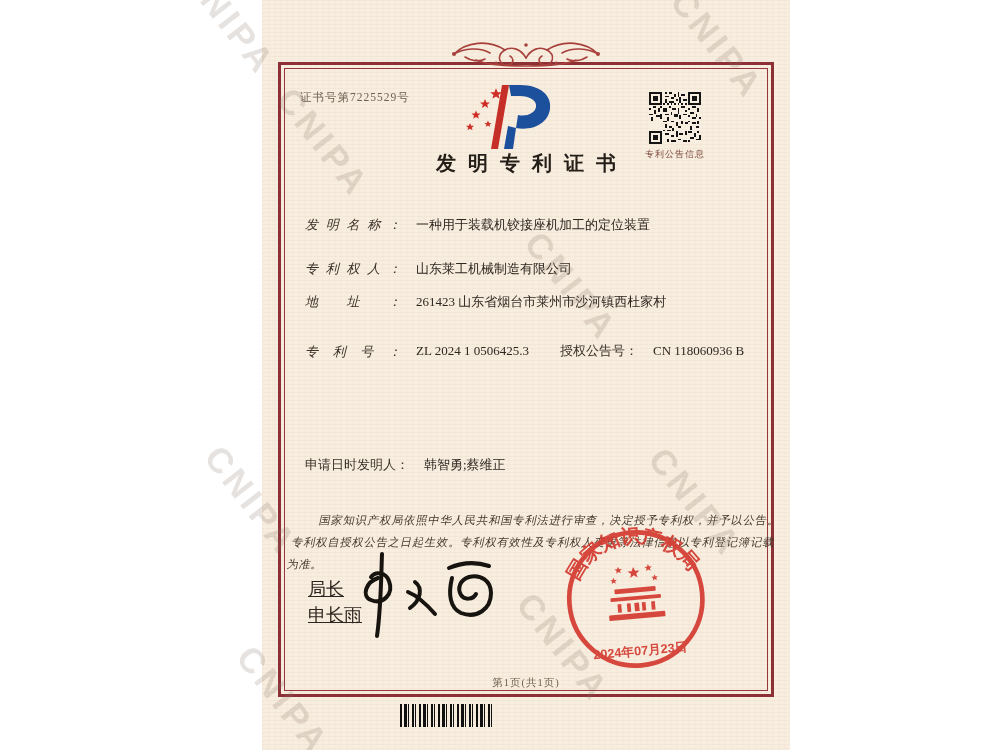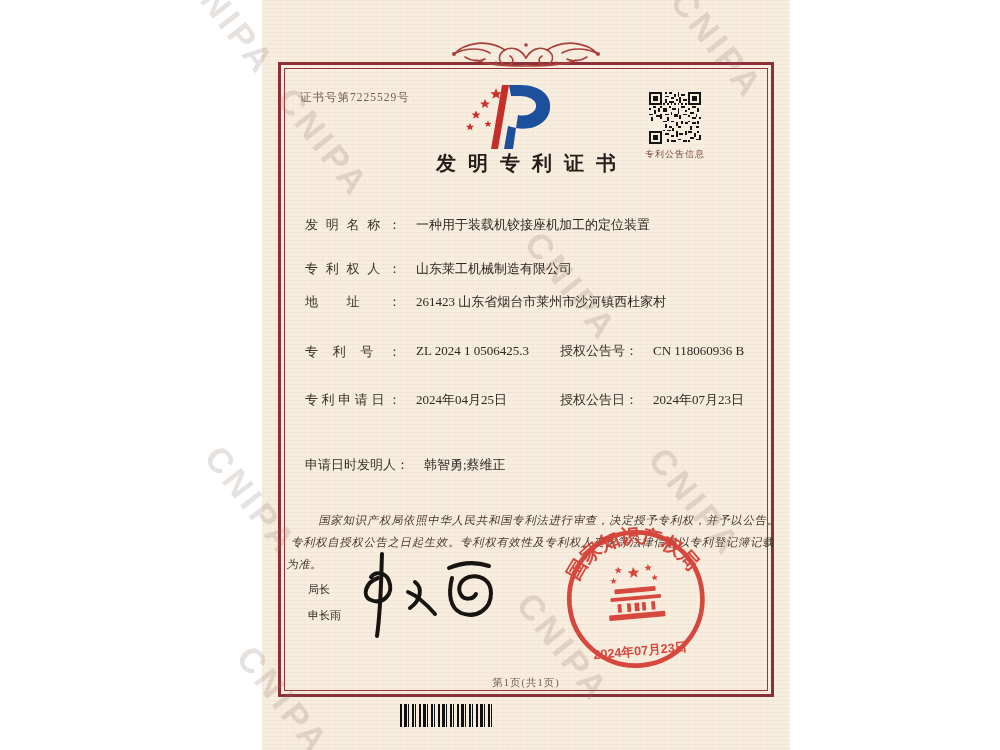--- a/index.html
+++ b/index.html
@@ -29,31 +29,31 @@
   .logo{position:absolute;left:188px;top:82px;}
   .qr-block{position:absolute;left:376px;top:92px;width:74px;text-align:center;}
   .qr-caption{font-size:9px;color:#7c4a3e;letter-spacing:1px;}
   .title{
     position:absolute;top:150px;left:0;width:100%;text-align:center;
     font-size:20px;font-weight:700;color:#241e18;letter-spacing:12px;text-indent:12px;
   }
   .row{position:absolute;left:43px;right:16px;height:20px;white-space:nowrap;
     font-size:13px;color:#342c24;}
   .lbl{display:inline-block;width:96px;text-align:justify;text-align-last:justify;
-    vertical-align:top;color:#3a3128;}
+    vertical-align:top;color:#3a3128;font-style:italic;}
   .val{margin-left:15px;color:#2e2720;}
   .row .col-l{display:inline-block;width:255px;}
   .row .col-r{display:inline-block;}
   .lbl-auto{display:inline-block;color:#3a3128;}
   .legal{
     position:absolute;left:30px;right:15px;top:498px;
     font-size:11.3px;line-height:1.95;color:#43382c;text-align:justify;
     text-indent:2em;letter-spacing:.6px;transform:skewX(-12deg);
   }
-  .official{position:absolute;left:46px;top:576px;font-size:11px;color:#2c251e;line-height:26px;}
+  .official{position:absolute;left:46px;top:576px;font-size:18px;color:#2c251e;line-height:26px;text-decoration:underline;}
   .signature{position:absolute;left:86px;top:546px;}
   .seal{position:absolute;left:299px;top:524px;transform:rotate(-5deg);opacity:.92;}
   .footer-page{
     position:absolute;left:0;width:100%;top:676px;text-align:center;
     font-size:10.5px;color:#6e5e4d;letter-spacing:1px;
   }
   .barcode{
     position:absolute;left:138px;top:704px;width:92px;height:23px;
     background:repeating-linear-gradient(90deg,
       #101010 0 2px, transparent 2px 4px,
@@ -153,27 +153,20 @@
     <span class="lbl">专利权人：</span><span class="val">山东莱工机械制造有限公司</span>
   </div>
   <div class="row" style="top:293px">
     <span class="lbl">地址：</span><span class="val">261423 山东省烟台市莱州市沙河镇西杜家村</span>
   </div>
   <div class="row" style="top:342px">
     <span class="col-l">
       <span class="lbl">专利号：</span><span class="val">ZL 2024 1 0506425.3</span>
     </span><span class="col-r">
       <span class="lbl-auto">授权公告号：</span><span class="val">CN 118060936 B</span>
-    </span>
-  </div>
-  <div class="row" style="top:391px">
-    <span class="col-l">
-      <span class="lbl">专利申请日：</span><span class="val">2024年04月25日</span>
-    </span><span class="col-r">
-      <span class="lbl-auto">授权公告日：</span><span class="val">2024年07月23日</span>
     </span>
   </div>
   <div class="row" style="top:456px">
     <span class="lbl-auto">申请日时发明人：</span><span class="val">韩智勇;蔡维正</span>
   </div>
 
   <p class="legal">国家知识产权局依照中华人民共和国专利法进行审查，决定授予专利权，并予以公告。专利权自授权公告之日起生效。专利权有效性及专利权人变更等法律信息以专利登记簿记载为准。</p>
 
   <div class="official">
     <div>局长</div>

